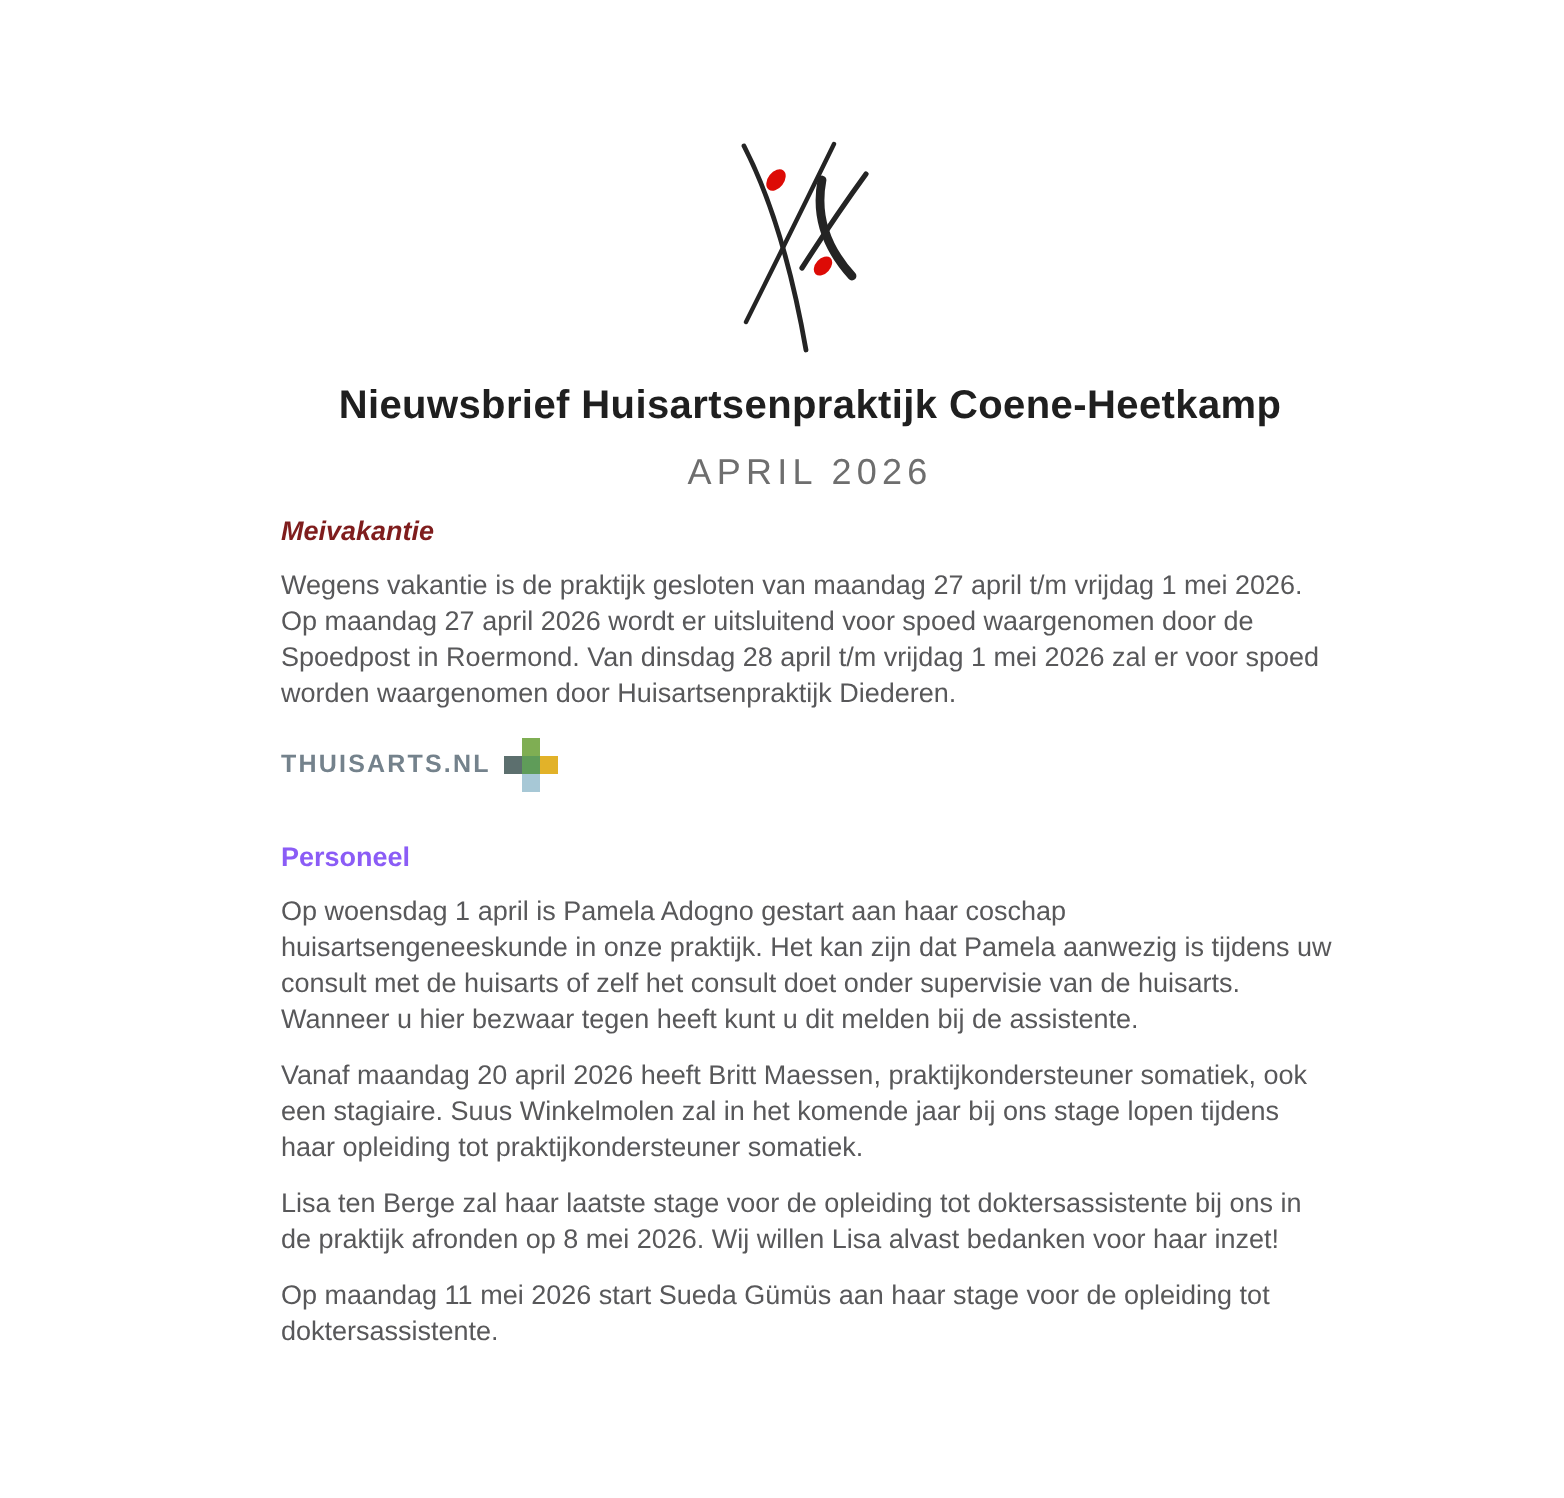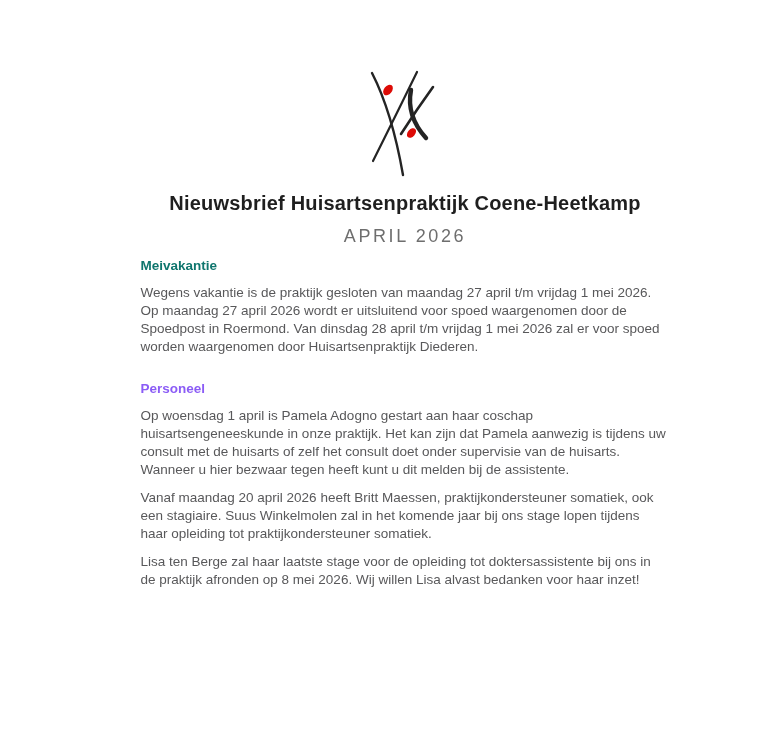--- a/index.html
+++ b/index.html
@@ -96,25 +96,36 @@
       <ellipse cx="71.5" cy="73" rx="5.5" ry="3.7" transform="rotate(-48 71.5 73)" fill="#DD0B06" style="fill: rgb(221, 11, 6);"></ellipse>
     </svg>
   </div>
 
   <h1 class="doc-title" style="color: rgb(31, 31, 31);">Nieuwsbrief Huisartsenpraktijk Coene-Heetkamp</h1>
 
   <div class="doc-subtitle" style="color: rgb(110, 110, 110);">APRIL 2026</div>
 
   <div class="content" style="color: rgb(88, 88, 90);">
 
-    <h2 class="section-heading" style="color: #0f766e;">Meivakantie</h2>
+    <h2 class="section-heading" style="color: #7f1d1d; font-style: italic;">Meivakantie</h2>
 
     <p>Wegens vakantie is de praktijk gesloten van maandag 27 april t/m vrijdag 1 mei 2026. Op maandag 27 april 2026 wordt er uitsluitend voor spoed waargenomen door de Spoedpost in Roermond. Van dinsdag 28 april t/m vrijdag 1 mei 2026 zal er voor spoed worden waargenomen door Huisartsenpraktijk Diederen.</p>
 
+    <div class="thuisarts">
+      <span class="thuisarts-text" style="color: rgb(116, 130, 140);">THUISARTS.NL</span>
+      <span class="thuisarts-cross">
+        <span class="sq sq-top" style="background-color: rgb(127, 174, 83);"></span>
+        <span class="sq sq-left" style="background-color: rgb(92, 111, 110);"></span>
+        <span class="sq sq-center" style="background-color: rgb(95, 156, 89);"></span>
+        <span class="sq sq-right" style="background-color: rgb(226, 178, 41);"></span>
+        <span class="sq sq-bottom" style="background-color: rgb(167, 200, 214);"></span>
+      </span>
+    </div>
 
     <h2 class="section-heading heading-gap" style="color: #8b5cf6;">Personeel</h2>
 
     <p>Op woensdag 1 april is Pamela Adogno gestart aan haar coschap huisartsengeneeskunde in onze praktijk. Het kan zijn dat Pamela aanwezig is tijdens uw consult met de huisarts of zelf het consult doet onder supervisie van de huisarts. Wanneer u hier bezwaar tegen heeft kunt u dit melden bij de assistente.</p>
     <p>Vanaf maandag 20 april 2026 heeft Britt Maessen, praktijkondersteuner somatiek, ook een stagiaire. Suus Winkelmolen zal in het komende jaar bij ons stage lopen tijdens haar opleiding tot praktijkondersteuner somatiek.</p>
     <p>Lisa ten Berge zal haar laatste stage voor de opleiding tot doktersassistente bij ons in de praktijk afronden op 8 mei 2026. Wij willen Lisa alvast bedanken voor haar inzet!</p>
+    <p>Op maandag 11 mei 2026 start Sueda Gümüs aan haar stage voor de opleiding tot doktersassistente.</p>
 
   </div>
 </div>
 
 </body></html>

